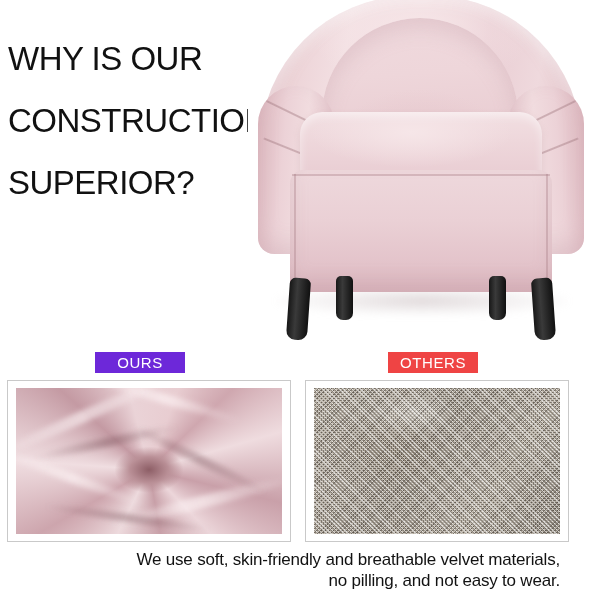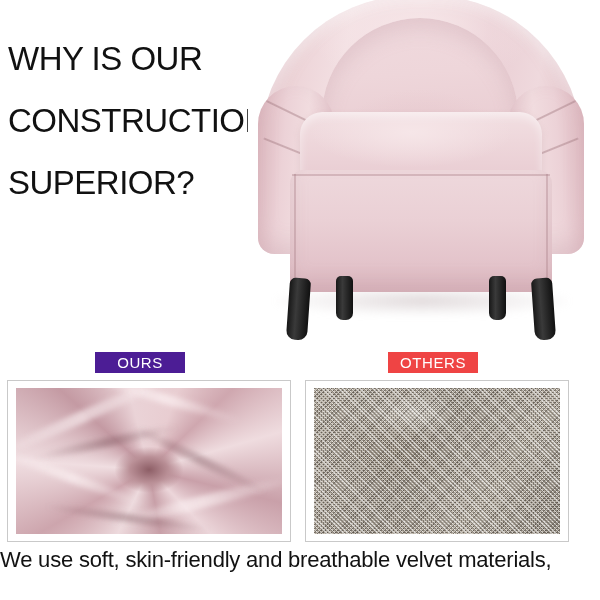--- a/index.html
+++ b/index.html
@@ -89,21 +89,21 @@
   .leg.front.a{left:40px;transform:rotate(4deg);}
   .leg.front.b{right:40px;transform:rotate(-4deg);}
 
   
   .badge{
     position:absolute;height:21px;line-height:21px;
     text-align:center;color:#ffffff;font-size:15px;font-weight:400;
     letter-spacing:.6px;
     font-family:"Liberation Sans","DejaVu Sans",sans-serif;
   }
-  #badge-ours{left:95px;top:352px;width:90px;background:#4c1d95;}
+  #badge-ours{left:95px;top:352px;width:90px;background:#6d28d9;}
   #badge-others{left:388px;top:352px;width:90px;background:#ef4444;}
 
   
   .panel{
     position:absolute;top:380px;height:162px;
     border:1px solid #c9c9c9;background:#ffffff;box-sizing:border-box;
     padding:7px 8px;
   }
   #panel-ours{left:7px;width:284px;}
   #panel-others{left:305px;width:264px;}
@@ -144,22 +144,22 @@
       repeating-linear-gradient(0deg, rgba(236,230,219,.30) 0 1px, rgba(0,0,0,.12) 1px 2px),
       repeating-linear-gradient(90deg, rgba(246,242,234,.22) 0 1px, rgba(0,0,0,.10) 1px 2px),
       radial-gradient(ellipse 38% 42% at 34% 44%, rgba(120,102,82,.40) 0%, rgba(120,102,82,0) 70%),
       radial-gradient(ellipse 26% 22% at 40% 18%, rgba(252,250,244,.55) 0%, rgba(252,250,244,0) 70%),
       linear-gradient(125deg,#b6ada0 0%,#9f968a 45%,#b3aa9d 72%,#8f877c 100%);
   }
 
   
   #caption{
     position:absolute;left:0;top:549px;width:560px;
-    text-align:left;color:#121212;
-    font-size:22px;line-height:21px;font-weight:400;letter-spacing:-.2px;
+    text-align:right;color:#121212;
+    font-size:17px;line-height:21px;font-weight:400;letter-spacing:-.2px;
     font-family:"Liberation Sans","DejaVu Sans",sans-serif;
   }
   #caption span{display:block;}
 </style>
 </head>
 <body>
 
 <div id="stage">
 
   <div id="headline">
@@ -203,15 +203,16 @@
       <div class="dark d3"></div>
     </div>
   </div>
 
   <div class="panel" id="panel-others">
     <div class="swatch burlap"></div>
   </div>
 
   <div id="caption">
     <span>We use soft, skin-friendly and breathable velvet materials,</span>
+    <span>no pilling, and not easy to wear.</span>
   </div>
 
 </div>
 
 </body></html>

